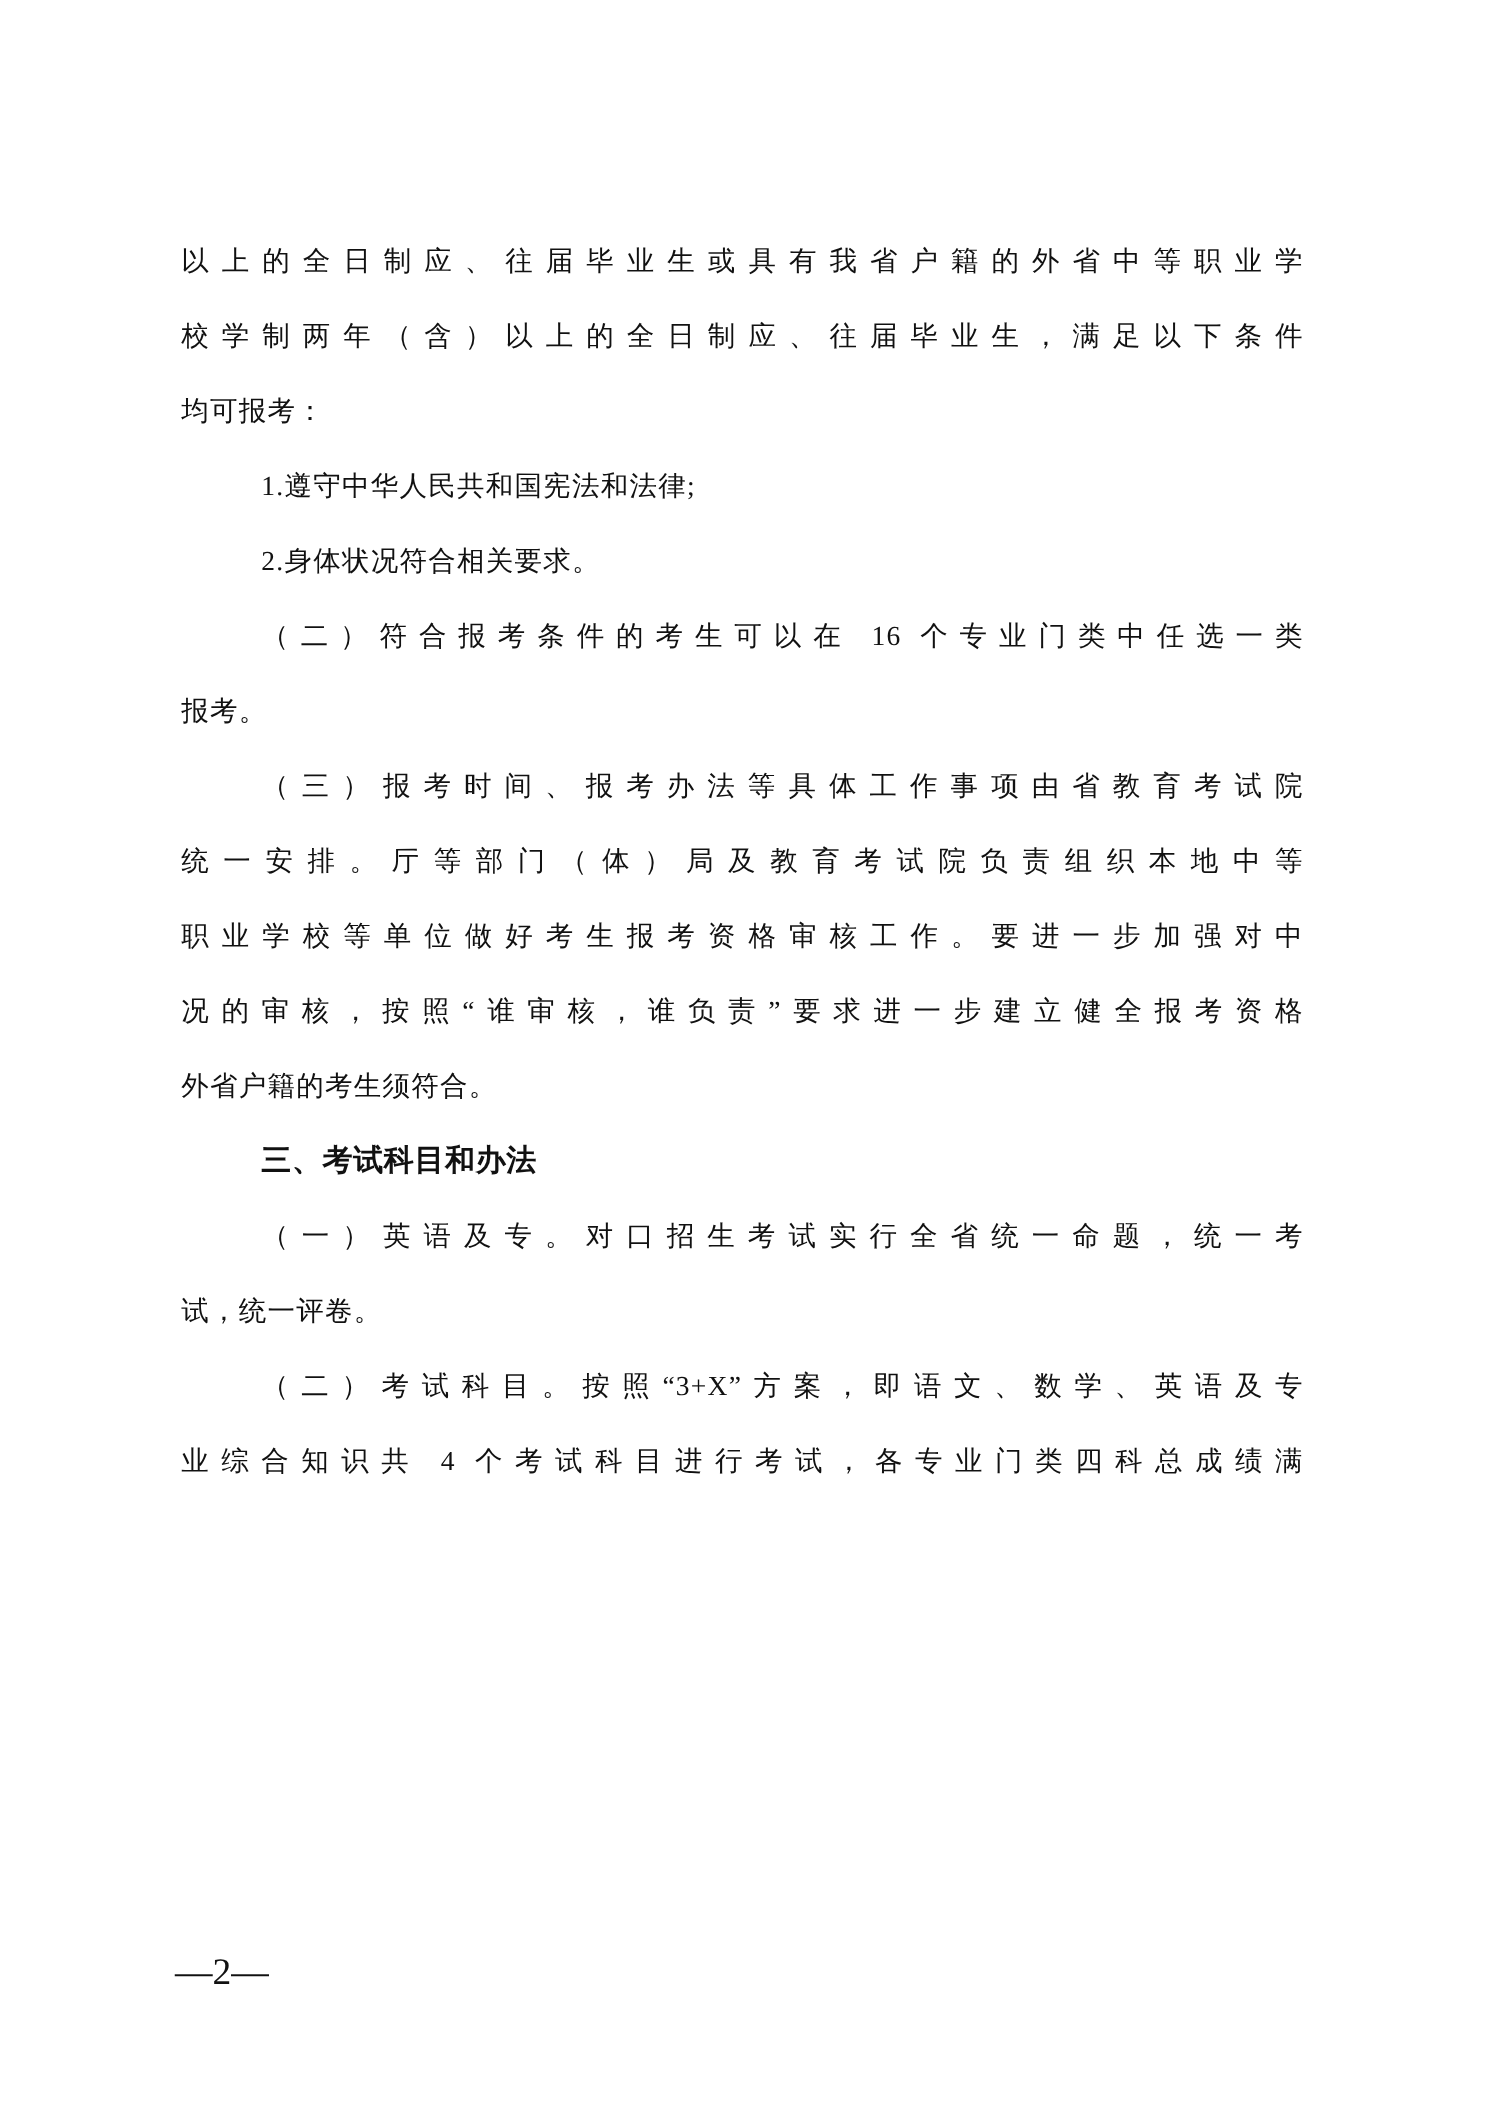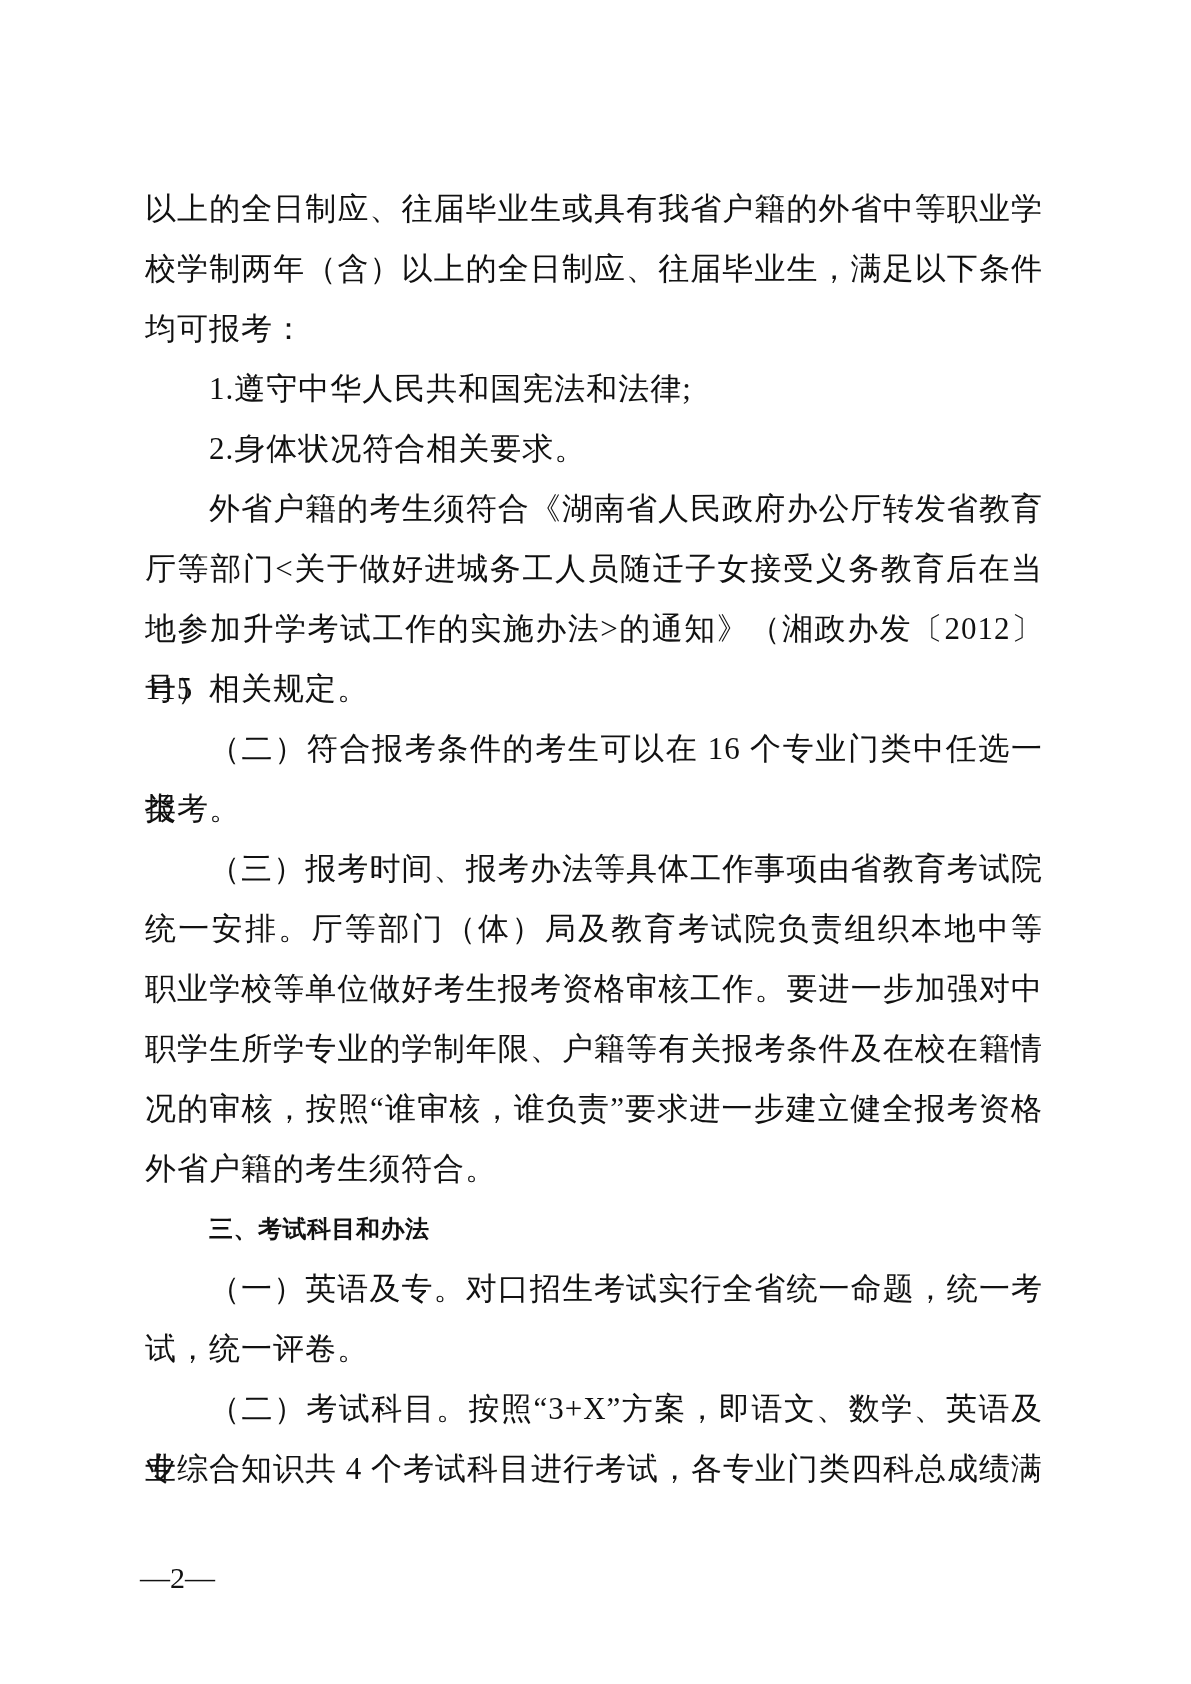--- a/index.html
+++ b/index.html
@@ -18,21 +18,21 @@
   }
   .content {
     position: absolute;
     left: 145px;
     top: 179px;
     width: 898px;
   }
   .ln {
     height: 60px;
     line-height: 60px;
-    font-size: 31px;
+    font-size: 22px;
     letter-spacing: 1px;
     white-space: normal;
     overflow: visible;
   }
   
   .j {
     text-align: justify;
     text-align-last: justify;
   }
   
@@ -75,37 +75,30 @@
     </div>
 
     <div class="para">
       <div class="ln e in">1.遵守中华人民共和国宪法和法律;</div>
     </div>
 
     <div class="para">
       <div class="ln e in">2.身体状况符合相关要求。</div>
     </div>
 
-    <div class="para">
-      <div class="ln j in">外省户籍的考生须符合《湖南省人民政府办公厅转发省教育</div>
-      <div class="ln j">厅等部门&lt;关于做好进城务工人员随迁子女接受义务教育后在当</div>
-      <div class="ln j">地参加升学考试工作的实施办法&gt;的通知》（湘政办发〔2012〕115</div>
-      <div class="ln e">号）相关规定。</div>
-    </div>
 
     <div class="para">
       <div class="ln j in">（二）符合报考条件的考生可以在 16 个专业门类中任选一类</div>
       <div class="ln e">报考。</div>
     </div>
 
     <div class="para">
       <div class="ln j in">（三）报考时间、报考办法等具体工作事项由省教育考试院</div>
       <div class="ln j">统一安排。厅等部门（体）局及教育考试院负责组织本地中等</div>
       <div class="ln j">职业学校等单位做好考生报考资格审核工作。要进一步加强对中</div>
-      <div class="ln j">职学生所学专业的学制年限、户籍等有关报考条件及在校在籍情</div>
       <div class="ln j">况的审核，按照“谁审核，谁负责”要求进一步建立健全报考资格</div>
       <div class="ln e">外省户籍的考生须符合。</div>
     </div>
 
     <div class="para">
       <div class="ln e in h">三、考试科目和办法</div>
     </div>
 
     <div class="para">
       <div class="ln j in">（一）英语及专。对口招生考试实行全省统一命题，统一考</div>

